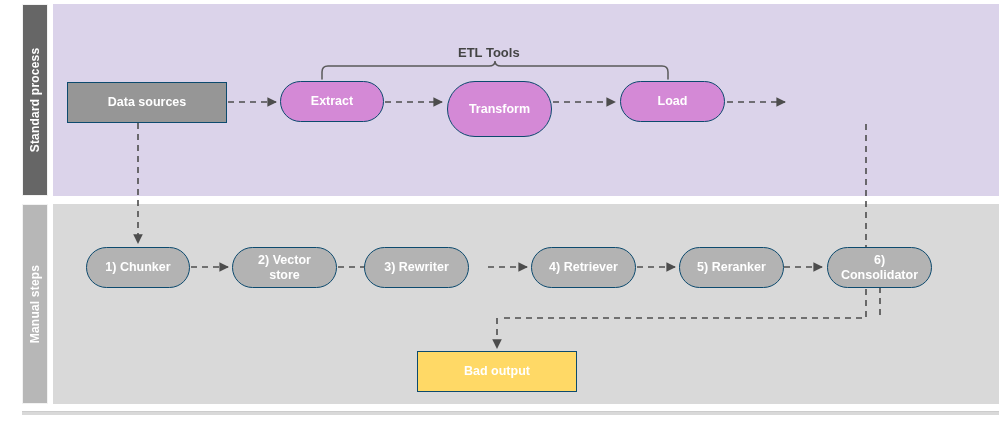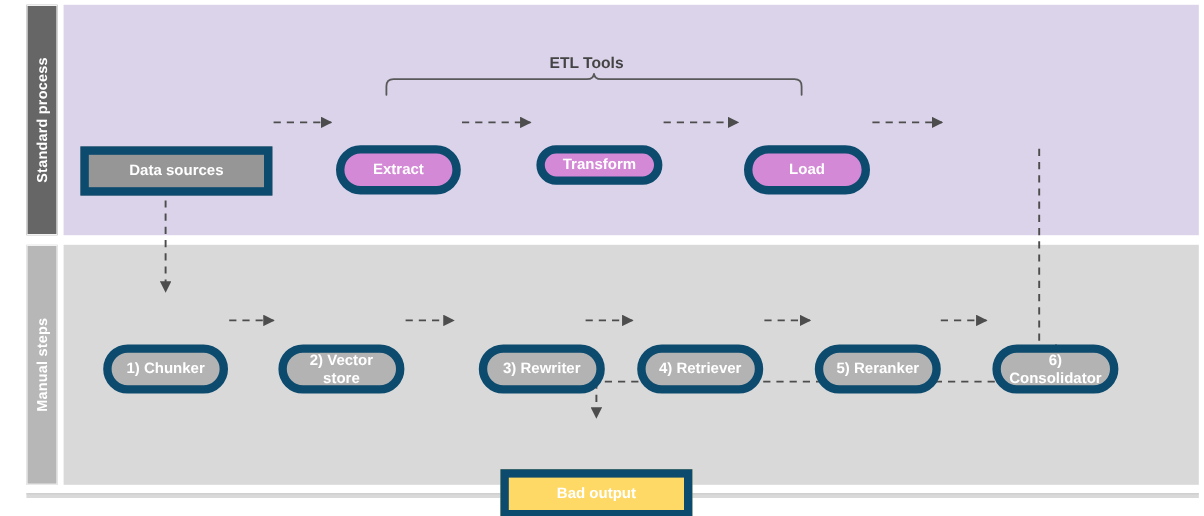--- a/index.html
+++ b/index.html
@@ -93,22 +93,21 @@
     position: absolute;
     display: flex;
     align-items: center;
     justify-content: center;
     text-align: center;
     color: #ffffff;
     font-weight: bold;
     font-size: 12.5px;
     line-height: 15px;
     box-sizing: border-box;
-    border: 7px solid #0c4a6e;
-    margin-top: 40px;
+    border: 1px solid #0c4a6e;
   }
   .rect   { background: #969696; }
   .pill   { background: #d489d6; border-radius: 999px; }
   .gpill  { background: #b3b3b3; border-radius: 999px; }
   .ybox   { background: #ffd966; }
 
   .brace-label {
     position: absolute;
     color: #444444;
     font-size: 13px;
@@ -172,41 +171,41 @@
   <span class="brace-label" style="left:458px; top:45px;">ETL Tools</span>
 
   <div class="node rect" style="left:67px; top:82px; width:160px; height:41px;">
     <span>Data sources</span>
   </div>
 
   <div class="node pill" style="left:280px; top:81px; width:104px; height:41px;text-align:center;">
     <span>Extract</span>
   </div>
 
-  <div class="node pill" style="left:447px; top:81px; width:105px; height:33px;">
+  <div class="node pill" style="left:447px; top:81px; width:105px; height:56px;">
     <span>Transform</span>
   </div>
 
   <div class="node pill" style="left:620px; top:81px; width:105px; height:41px;">
     <span>Load</span>
   </div>
 
 
   <div class="node gpill" style="left:86px; top:247px; width:104px; height:41px;">
     <span>1) Chunker</span>
   </div>
 
   <div class="node gpill" style="left:232px; top:247px; width:105px; height:41px;">
     <span>
       <span>2) Vector</span><br>
       <span>store</span>
     </span>
   </div>
 
-  <div class="node gpill" style="left:399px; top:247px; width:105px; height:41px;">
+  <div class="node gpill" style="left:364px; top:247px; width:105px; height:41px;">
     <span>3) Rewriter</span>
   </div>
 
   <div class="node gpill" style="left:531px; top:247px; width:105px; height:41px;">
     <span>4) Retriever</span>
   </div>
 
   <div class="node gpill" style="left:679px; top:247px; width:105px; height:41px;">
     <span>5) Reranker</span>
   </div>

